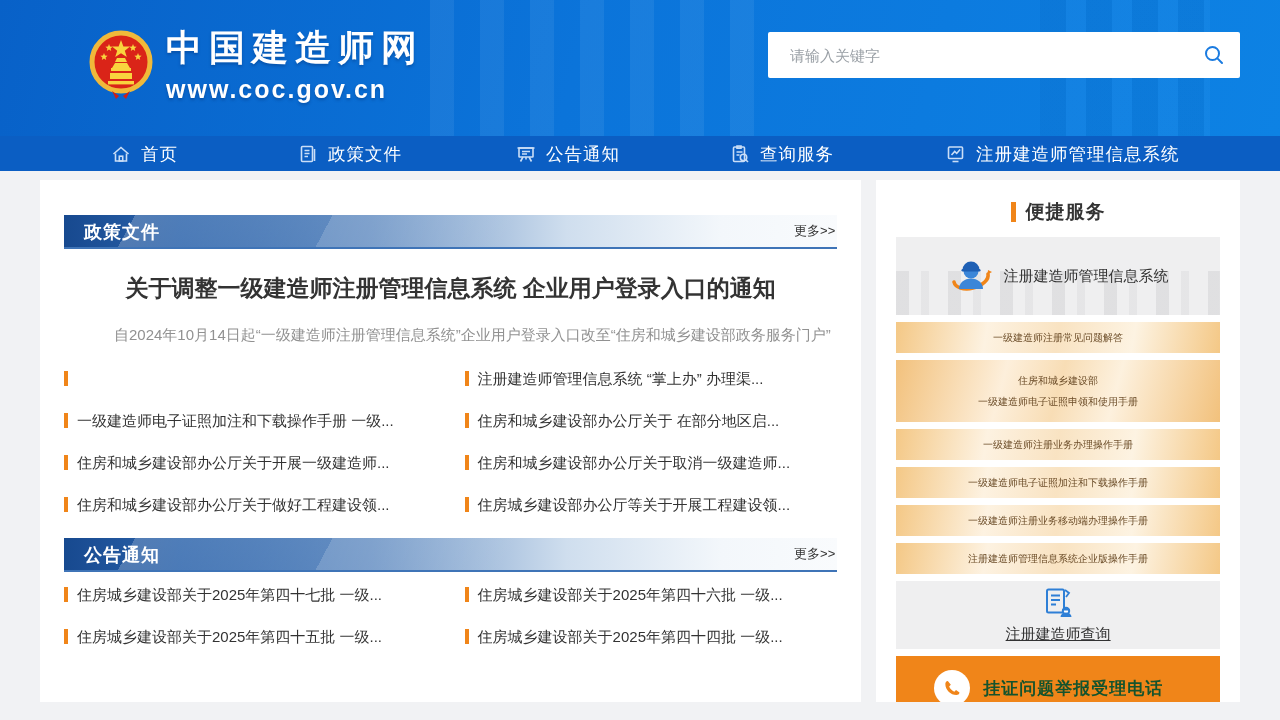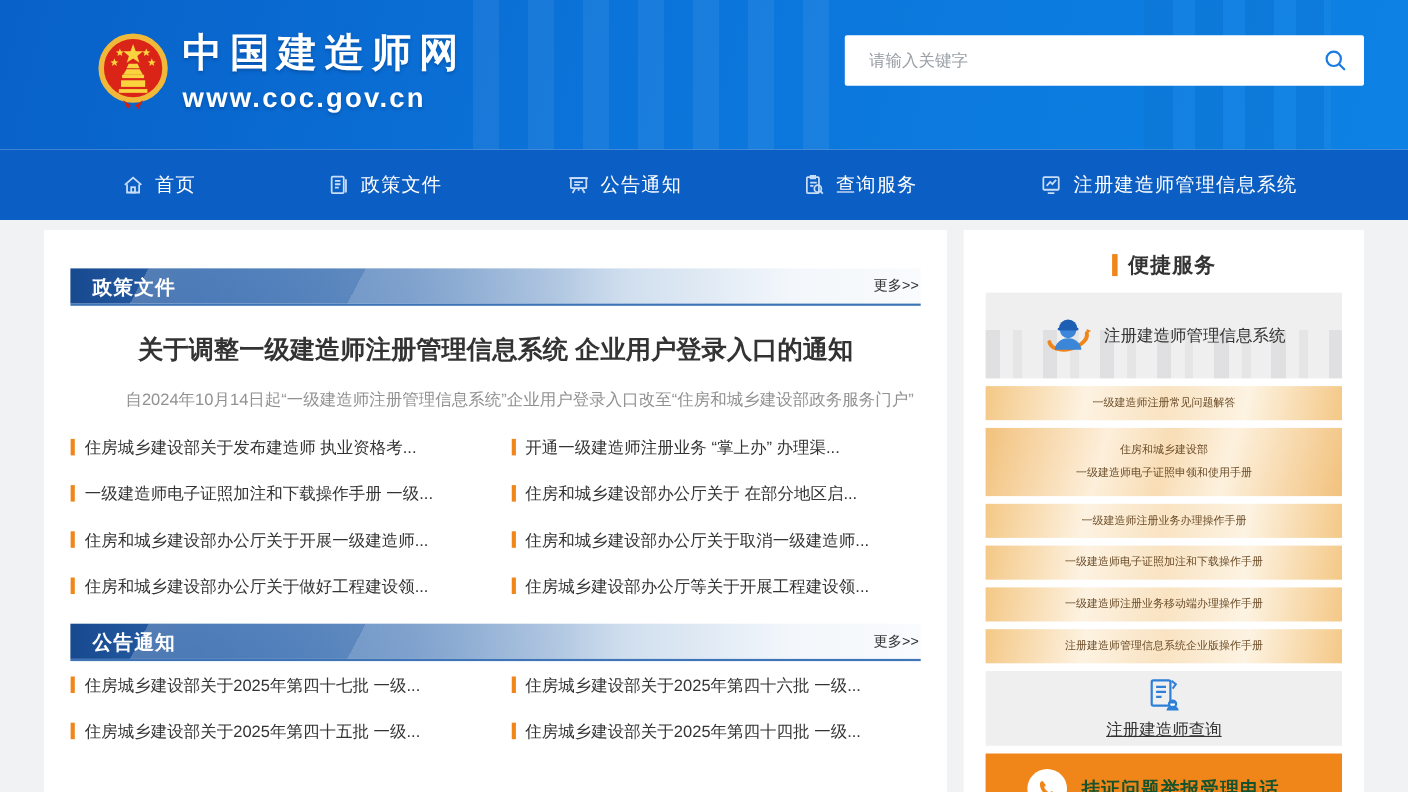--- a/index.html
+++ b/index.html
@@ -20,21 +20,21 @@
   .site-url { font-size:25px; font-weight:bold; letter-spacing:2px; margin-top:2px; text-shadow:0 2px 3px rgba(0,40,100,.35); }
   .search-box { position:absolute; left:768px; top:32px; width:472px; height:46px; background:#fff;
     border-radius:2px; display:flex; align-items:center; }
   .search-input { flex:1; height:100%; border:none; outline:none; font-size:15px; padding:0 10px 0 22px;
     color:#333; background:transparent; font-family:inherit; }
   .search-input::placeholder { color:#9aa0a6; }
   .search-btn { width:52px; height:100%; border:none; background:transparent; cursor:pointer;
     display:flex; align-items:center; justify-content:center; }
 
   
-  .nav { position:relative; height:64px; background:#0b5ec3; }
+  .nav { position:relative; height:35px; background:#0b5ec3; }
   .nav-item { position:absolute; top:50%; transform:translateY(-50%); display:flex; align-items:center;
     gap:9px; color:#fff; font-size:17.5px; letter-spacing:1px; cursor:pointer; white-space:nowrap; }
   .nav-item svg { display:block; }
   .ni-1{left:110px;} .ni-2{left:297px;} .ni-3{left:515px;} .ni-4{left:729px;} .ni-5{left:945px;}
 
   
   .main { display:flex; gap:15px; padding:9px 40px 0; }
   .card { background:#fff; height:522px; overflow:hidden; }
   .card-left { width:860px; padding:0 24px; }
   .card-right { width:380px; padding:19px 20px 0; }
@@ -176,22 +176,22 @@
 
       <div class="strip">
         <div class="strip-title">政策文件</div>
         <span class="more-link">更多&gt;&gt;</span>
       </div>
 
       <h1 class="featured-title">关于调整一级建造师注册管理信息系统 企业用户登录入口的通知</h1>
       <p class="featured-summary">自2024年10月14日起“一级建造师注册管理信息系统”企业用户登录入口改至“住房和城乡建设部政务服务门户”</p>
 
       <ul class="link-grid">
-        <li class="link-item"><span class="bar"></span><span>住房城乡建设部关于发布建造师 执业资格考...</span></li>
-        <li class="link-item"><span class="bar"></span><span>开通一级建造师注册业务 “掌上办” 办理渠...</span></li>
+        <li class="link-item"><span class="bar"></span></li>
+        <li class="link-item"><span class="bar"></span><span>注册建造师管理信息系统 “掌上办” 办理渠...</span></li>
         <li class="link-item"><span class="bar"></span><span>一级建造师电子证照加注和下载操作手册 一级...</span></li>
         <li class="link-item"><span class="bar"></span><span>住房和城乡建设部办公厅关于 在部分地区启...</span></li>
         <li class="link-item"><span class="bar"></span><span>住房和城乡建设部办公厅关于开展一级建造师...</span></li>
         <li class="link-item"><span class="bar"></span><span>住房和城乡建设部办公厅关于取消一级建造师...</span></li>
         <li class="link-item"><span class="bar"></span><span>住房和城乡建设部办公厅关于做好工程建设领...</span></li>
         <li class="link-item"><span class="bar"></span><span>住房城乡建设部办公厅等关于开展工程建设领...</span></li>
       </ul>
 
       <div class="strip strip-2">
         <div class="strip-title">公告通知</div>

